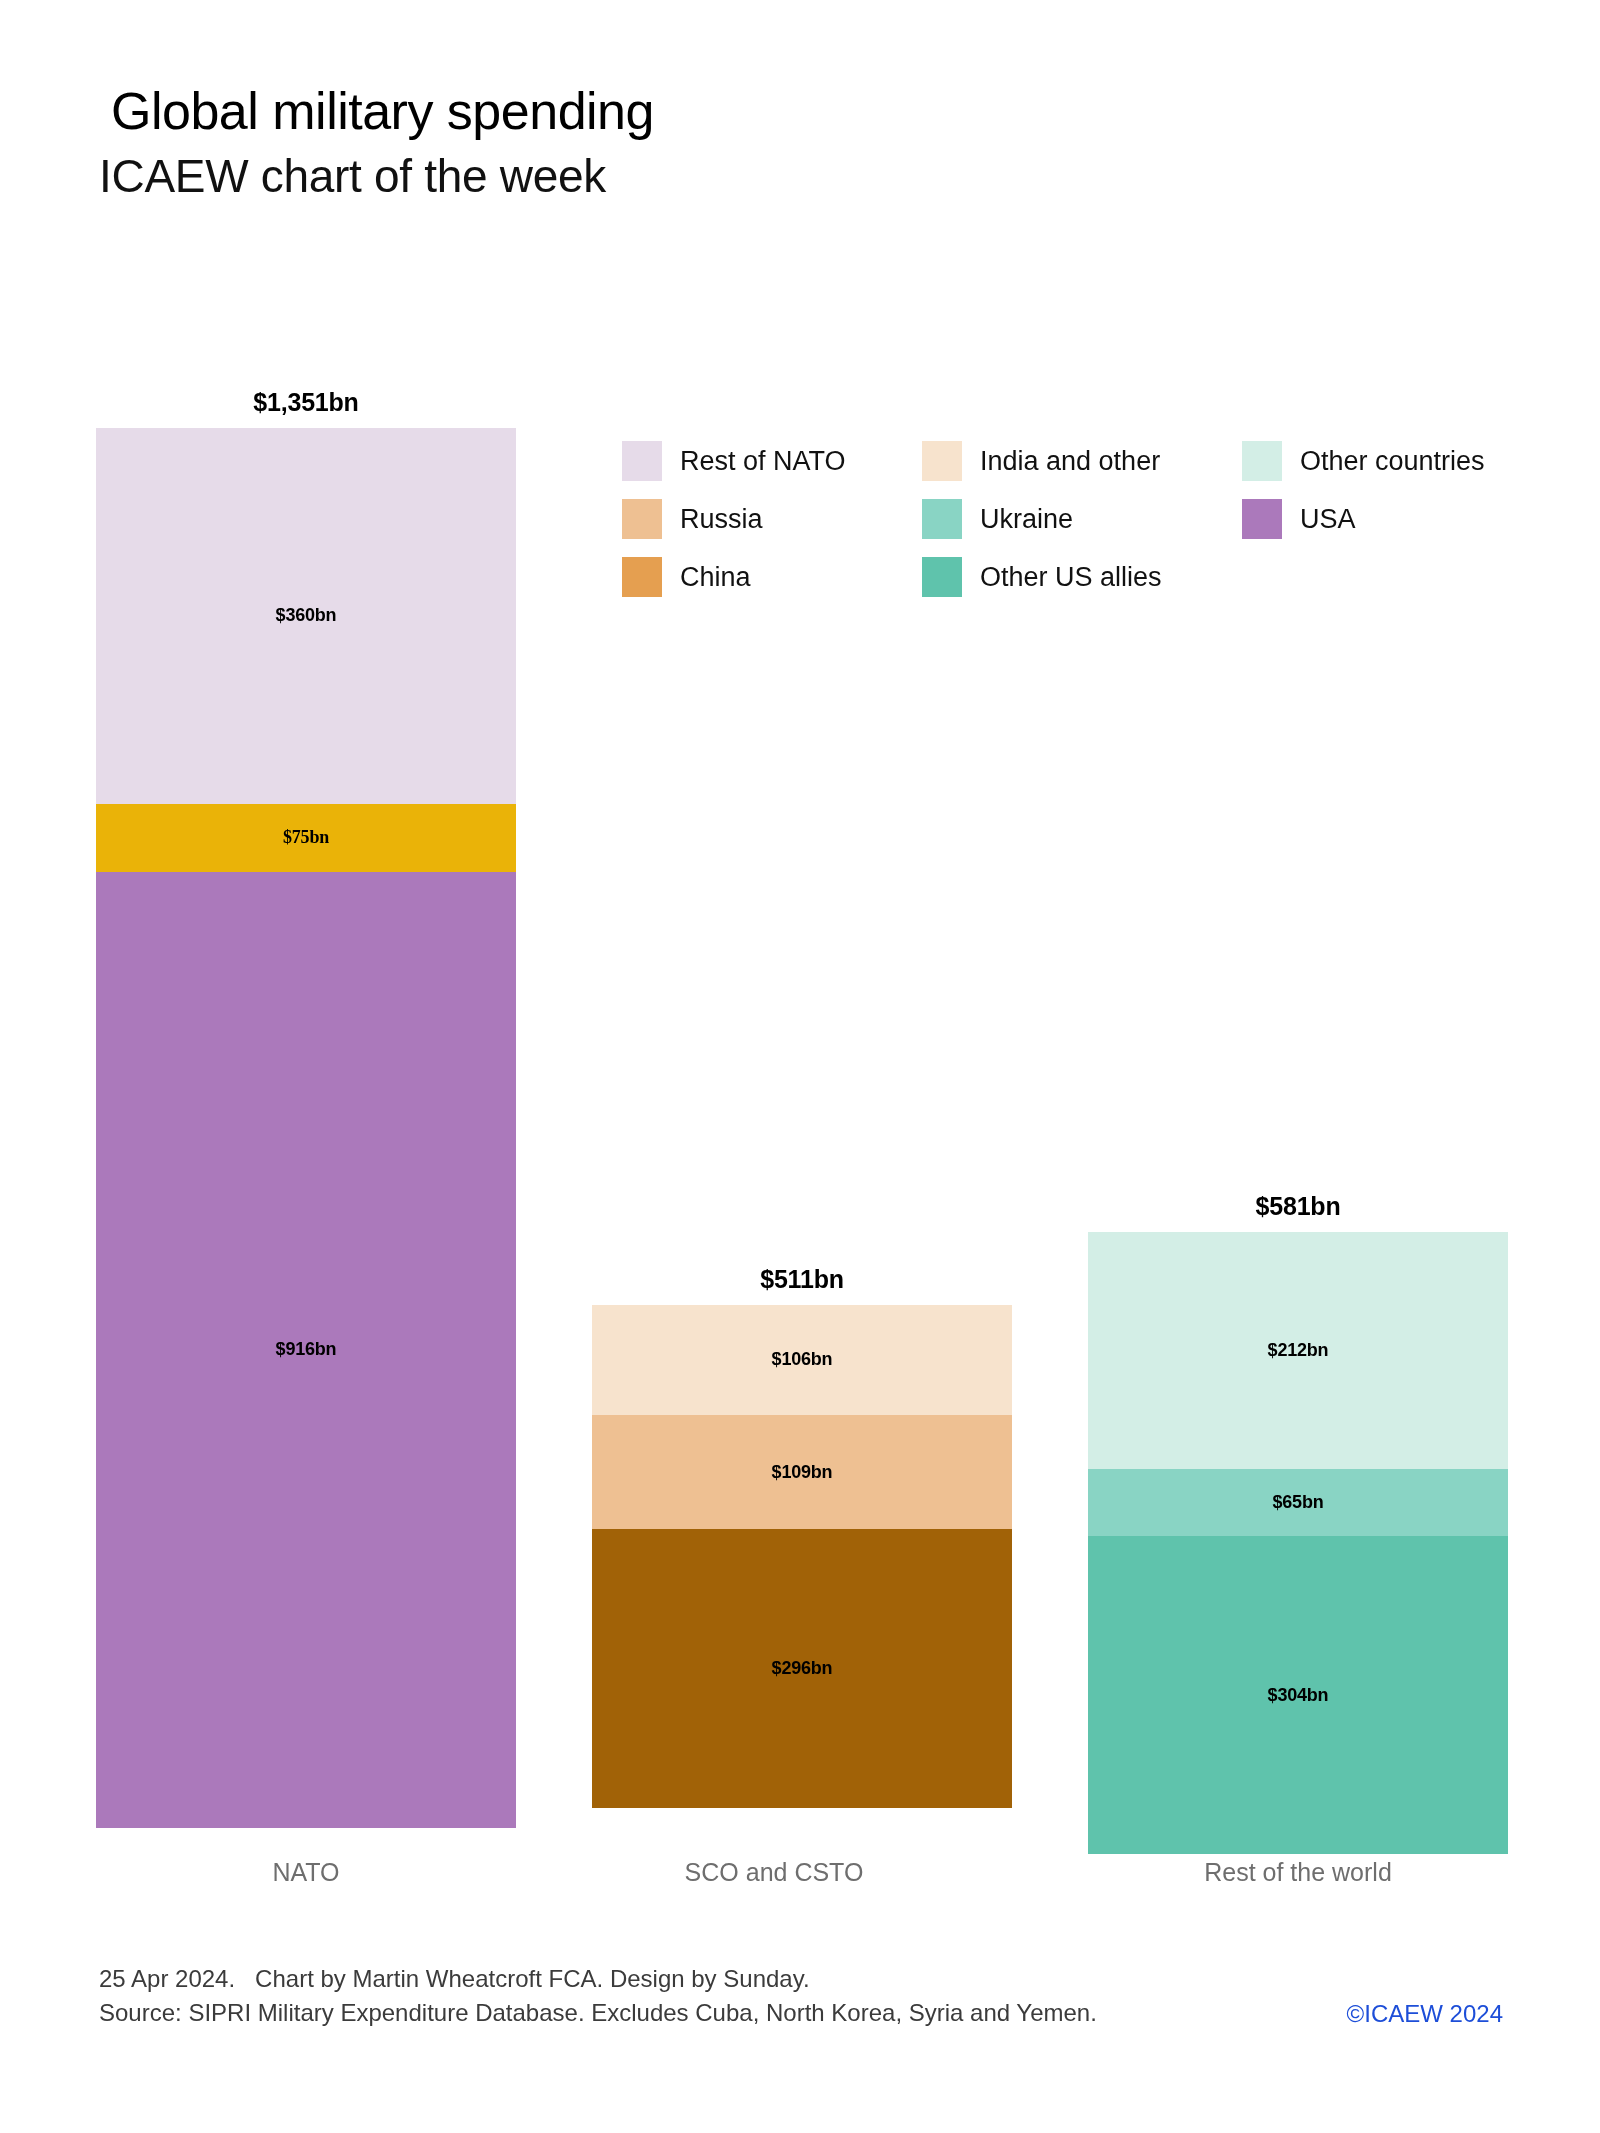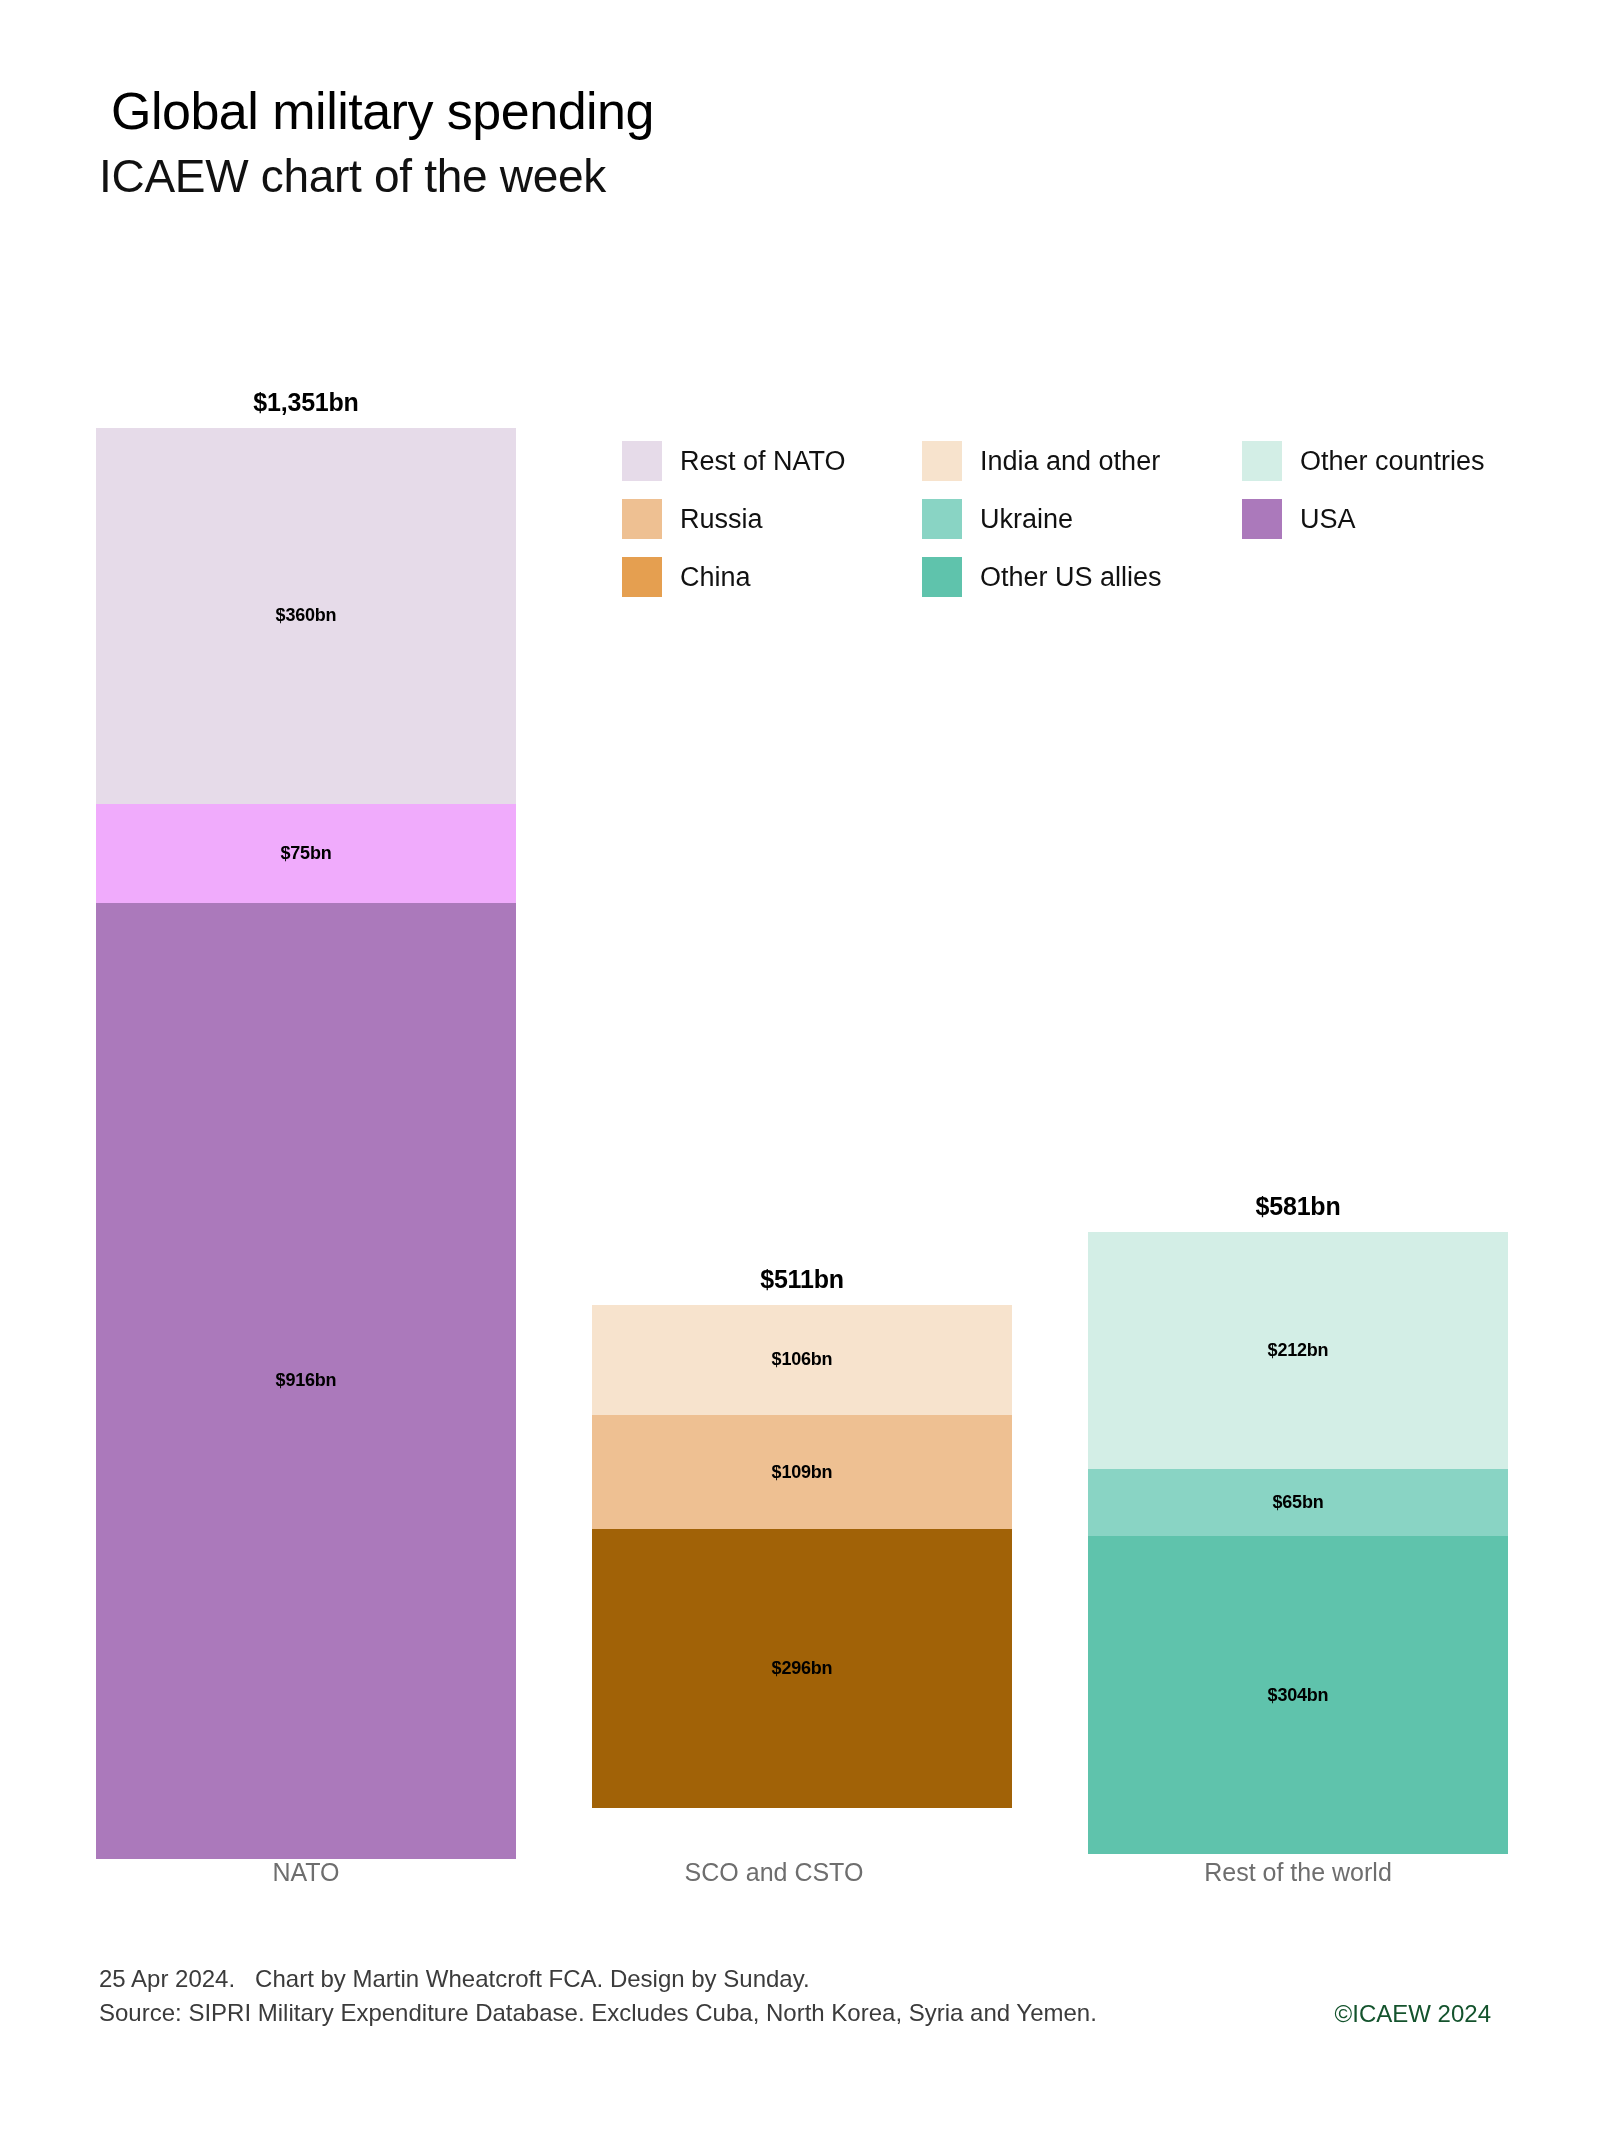--- a/index.html
+++ b/index.html
@@ -116,41 +116,41 @@
     width: 1404px;
   }
   .footer-line {
     font-size: 24px;
     color: #3b3b3b;
     line-height: 1.42;
     white-space: pre;
   }
   #copyright {
     position: absolute;
-    right: 12px;
+    right: 0;
     top: 38px;
     font-size: 24px;
-    color: #14532d;
+    color: #1d4ed8;
   }
 </style>
 </head>
 <body>
 
 <div id="header">
   <h1 id="chart-title">Global military spending</h1>
   <h2 id="chart-subtitle">ICAEW chart of the week</h2>
 </div>
 
 <div id="plot">
     <div class="bar-total" style="left: 96px; top: 387.961px;">$1,351bn</div>
     <div class="bar-stack" style="left: 96px; top: 427.961px; height: 1410.04px;">
       <div class="segment" style="height: 375.732px; background: rgb(230, 219, 233);">
         <span class="segment-label">$360bn</span>
       </div>
-      <div class="segment" style="height: 99px; background: #f0abfc;">
+      <div class="segment" style="height: 68px; background: #eab308; font-family: Liberation Serif, serif;">
         <span class="segment-label">$75bn</span>
       </div>
       <div class="segment" style="height: 956.029px; background: rgb(171, 121, 187);">
         <span class="segment-label">$916bn</span>
       </div>
     </div>
     <div class="bar-category" style="left: 96px; top: 1858px;">NATO</div>
     <div class="bar-total" style="left: 592px; top: 1264.67px;">$511bn</div>
     <div class="bar-stack" style="left: 592px; top: 1304.67px; height: 533.331px;">
       <div class="segment" style="height: 110.632px; background: rgb(247, 227, 205);">

